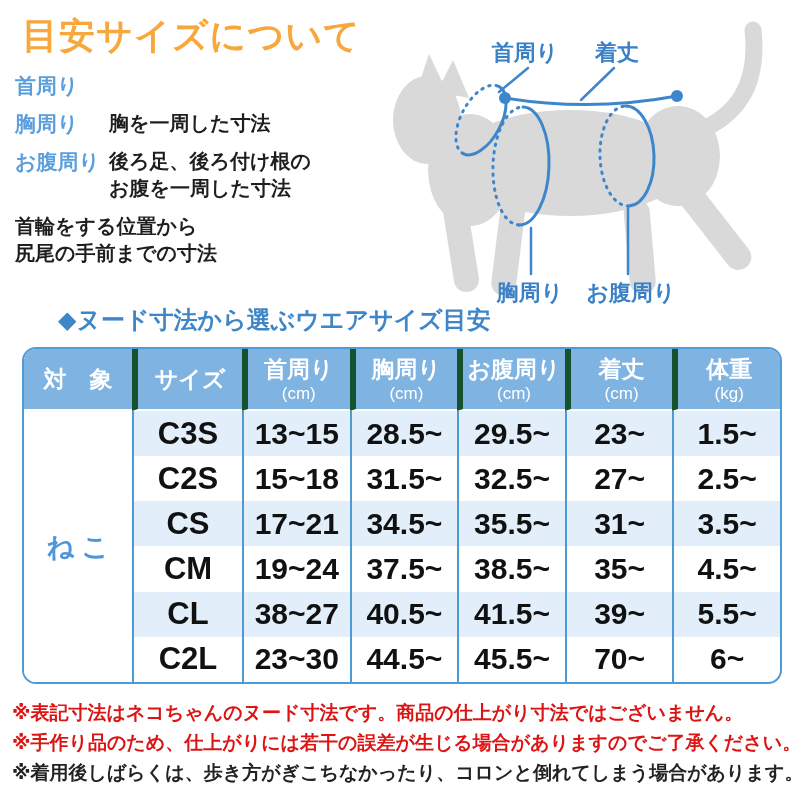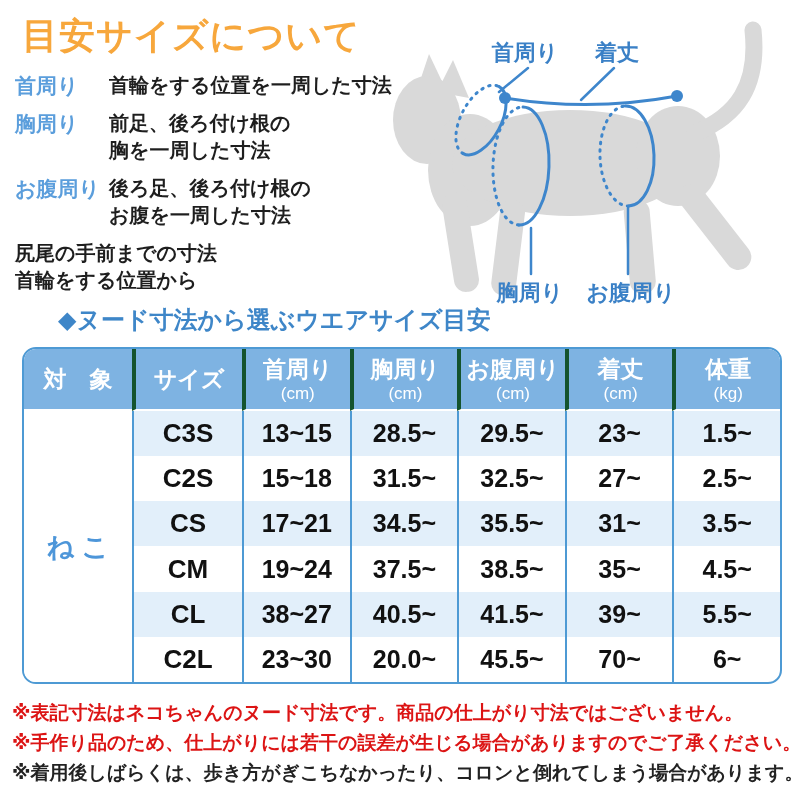--- a/index.html
+++ b/index.html
@@ -30,31 +30,31 @@
   
   .table-wrap {
     position:absolute; left:22px; top:347px; width:760px; height:337px;
     border:2px solid #4E9AD4; border-radius:14px; overflow:hidden; background:#fff;
   }
   table.size-table {
     width:100%; height:100%; border-collapse:separate; border-spacing:0; table-layout:fixed;
   }
   .size-table thead th {
     height:62px; background:#7EB3E2; color:#ffffff; text-align:center; vertical-align:middle;
-    font-size:23px; font-weight:bold; border-left:4px solid #14532d; border-bottom:2px solid #ffffff;
+    font-size:23px; font-weight:bold; border-left:6px solid #14532d; border-bottom:2px solid #ffffff;
     letter-spacing:0px; padding:0;
   }
   .size-table thead th:first-child { border-left:none; }
   .size-table thead th .unit { display:block; font-size:17px; font-weight:normal; margin-top:-1px; }
   .size-table tbody td {
     text-align:center; vertical-align:middle; padding:0;
-    border-left:2px solid #4E9AD4; font-size:25px; font-weight:bold; color:#111111;
+    border-left:2px solid #4E9AD4; font-size:30px; font-weight:bold; color:#111111;
   }
   .size-table tbody tr.alt td { background:#E2EFFA; }
-  .size-table tbody td.size-cell { font-size:26px; }
+  .size-table tbody td.size-cell { font-size:31px; }
   .size-table tbody td.target-cell,
   .size-table tbody tr.alt td.target-cell {
     background:#ffffff; border-left:none; color:#4D96D9;
     font-size:27px; letter-spacing:7px; text-indent:7px; font-weight:bold;
   }
   
   .notes { position:absolute; left:12px; top:698px; white-space:nowrap; }
   .note { font-size:19px; font-weight:bold; line-height:30px; }
   .note.red { color:#DC1414; }
   .note.black { color:#222222; }
@@ -62,42 +62,38 @@
 </head>
 <body>
 
 <div class="canvas">
 
   <h1 class="page-title">目安サイズについて</h1>
 
   <div class="defs">
     <div class="def-row">
       <div class="def-term">首周り</div>
-      <div class="def-desc">
-        <div>首輪をする位置を一周した寸法</div>
-      </div>
     </div>
     <div class="def-row">
       <div class="def-term">胸周り</div>
       <div class="def-desc">
-        <div>前足、後ろ付け根の</div>
         <div>胸を一周した寸法</div>
       </div>
     </div>
     <div class="def-row">
       <div class="def-term">お腹周り</div>
       <div class="def-desc">
         <div>後ろ足、後ろ付け根の</div>
         <div>お腹を一周した寸法</div>
       </div>
     </div>
     <div class="def-row">
       <div class="def-desc">
+        <div>首輪をする位置から</div>
         <div>尻尾の手前までの寸法</div>
-        <div>首輪をする位置から</div>
       </div>
     </div>
   </div>
 
   <svg class="cat-diagram" viewBox="0 0 415 305" xmlns="http://www.w3.org/2000/svg">
 
     <g fill="#D9D9D9">
       <polygon points="28,94 44,46 63,86"></polygon>
       <polygon points="52,84 68,52 84,90"></polygon>
       <ellipse cx="42" cy="112" rx="34" ry="44"></ellipse>
@@ -204,21 +200,21 @@
           <td class="size-cell">CL</td>
           <td>38~27</td>
           <td>40.5~</td>
           <td>41.5~</td>
           <td>39~</td>
           <td>5.5~</td>
         </tr>
         <tr>
           <td class="size-cell">C2L</td>
           <td>23~30</td>
-          <td>20.0~</td>
+          <td>44.5~</td>
           <td>45.5~</td>
           <td>70~</td>
           <td>6~</td>
         </tr>
       </tbody>
     </table>
   </div>
 
   <div class="notes">
     <div class="note red">※表記寸法はネコちゃんのヌード寸法です。商品の仕上がり寸法ではございません。</div>

